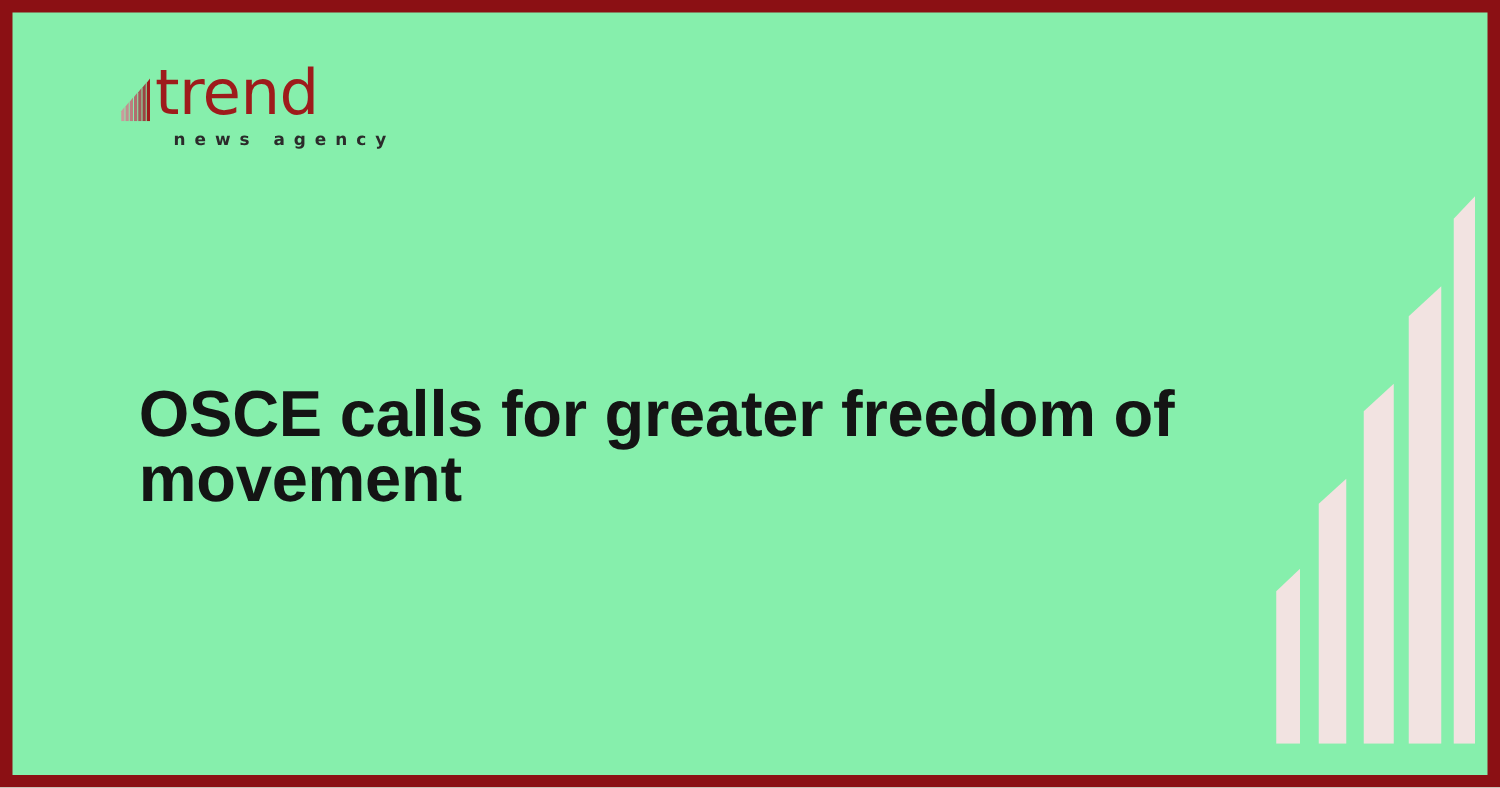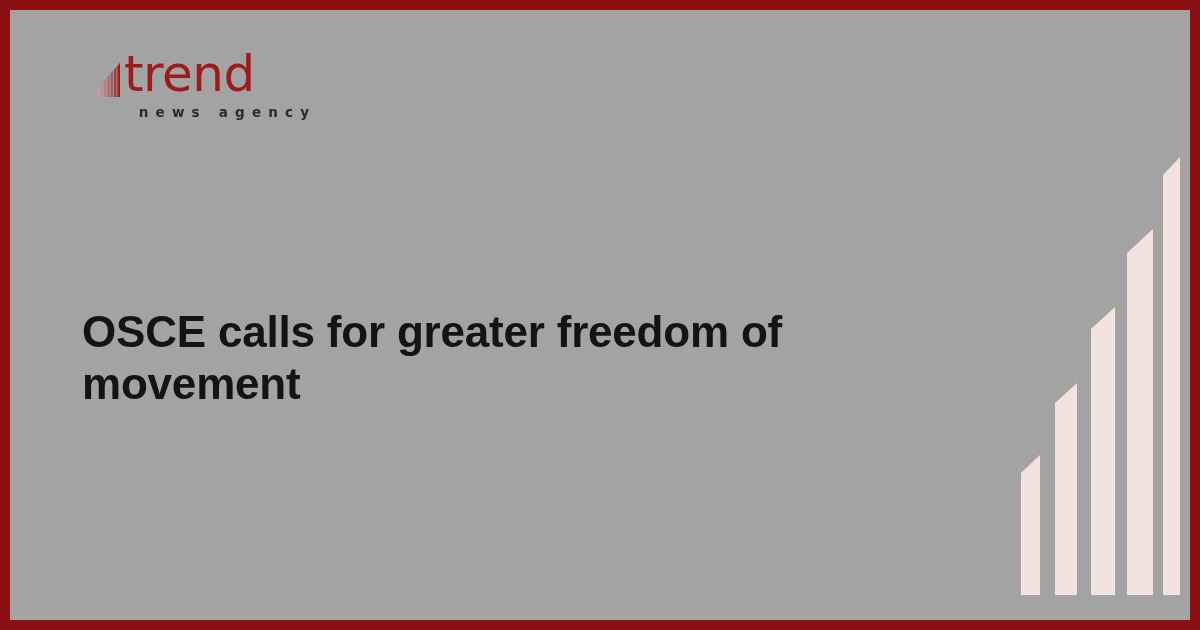--- a/index.html
+++ b/index.html
@@ -20,21 +20,21 @@
     background: #8B1014;          
     overflow: hidden;
   }
 
   .card-inner {
     position: absolute;
     left: 10px;
     top: 10px;
     right: 10px;
     bottom: 10px;
-    background: #a3a3a3;          
+    background: #86efac;          
     overflow: hidden;
   }
 
   
   .bars {
     position: absolute;
     right: 10px;
     bottom: 25px;
     width: 165px;
     height: 440px;
@@ -79,25 +79,25 @@
     font-weight: 700;
     color: #2B2B2B;
     letter-spacing: 7.2px;
     white-space: nowrap;
     text-align: center;
   }
 
   
   .headline {
     position: absolute;
-    left: 72px;
+    left: 101px;
     top: 296px;
     width: 830px;
     font-family: "Liberation Sans", sans-serif;
-    font-size: 44px;
+    font-size: 52px;
     line-height: 52px;
     font-weight: 700;
     color: #141414;
     letter-spacing: -0.2px;
     margin: 0;
   }
 </style>
 </head>
 <body>
 

